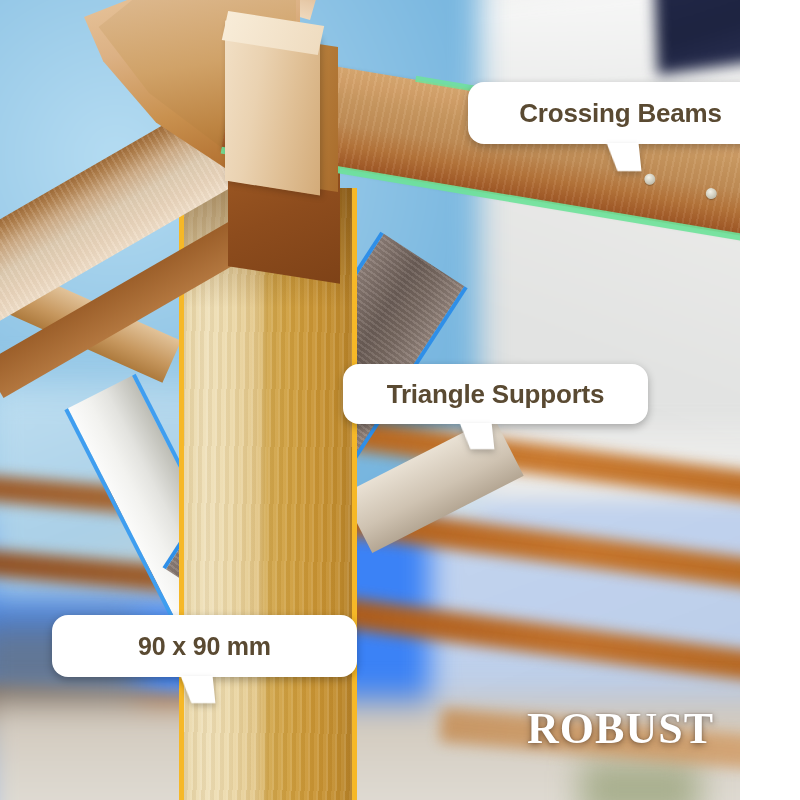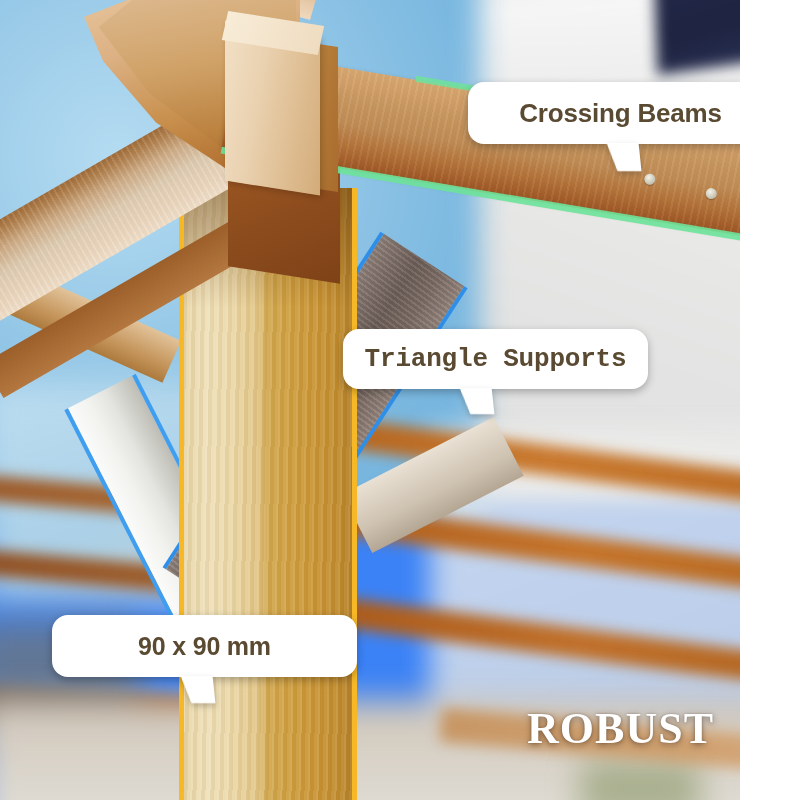--- a/index.html
+++ b/index.html
@@ -370,25 +370,24 @@
   #callout-crossing-beams .tail {
     left: 140px; bottom: -27px;
     border-left: 8px solid transparent;
     border-right: 24px solid #ffffff;
     border-top: 28px solid #ffffff;
     filter: drop-shadow(0 3px 3px rgba(0,0,0,.22));
     transform: skewX(6deg);
   }
 
   #callout-triangle-supports {
-    left: 343px; top: 329px;
+    left: 343px; top: 364px;
     width: 305px; height: 60px;
     font-size: 26px;
     border-radius: 16px;
-    font-family: Liberation Mono, monospace;
   }
   #callout-triangle-supports .tail {
     left: 118px; bottom: -25px;
     border-left: 8px solid transparent;
     border-right: 24px solid #ffffff;
     border-top: 26px solid #ffffff;
     filter: drop-shadow(0 3px 3px rgba(0,0,0,.22));
     transform: skewX(6deg);
   }
 

